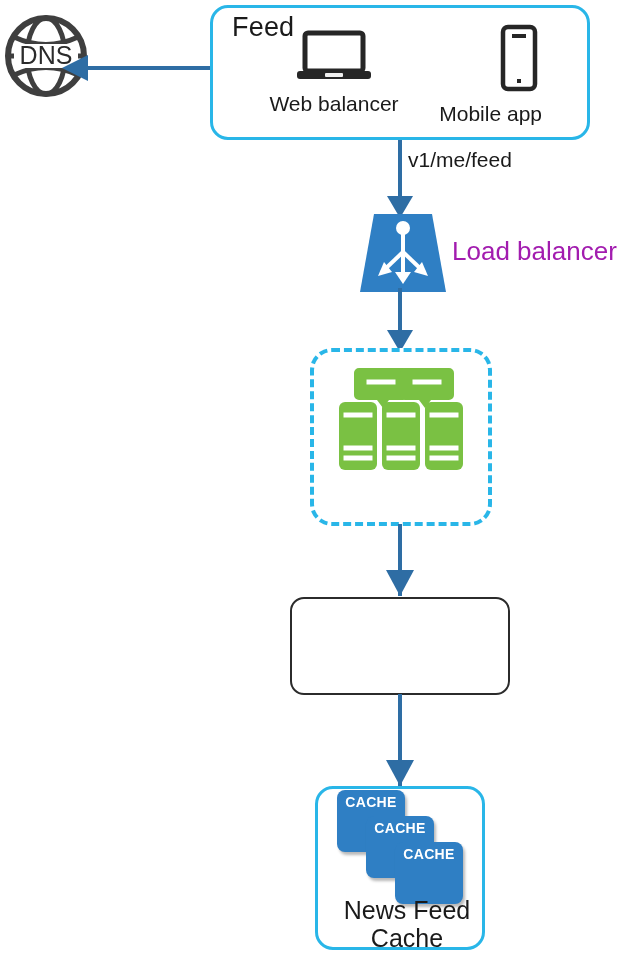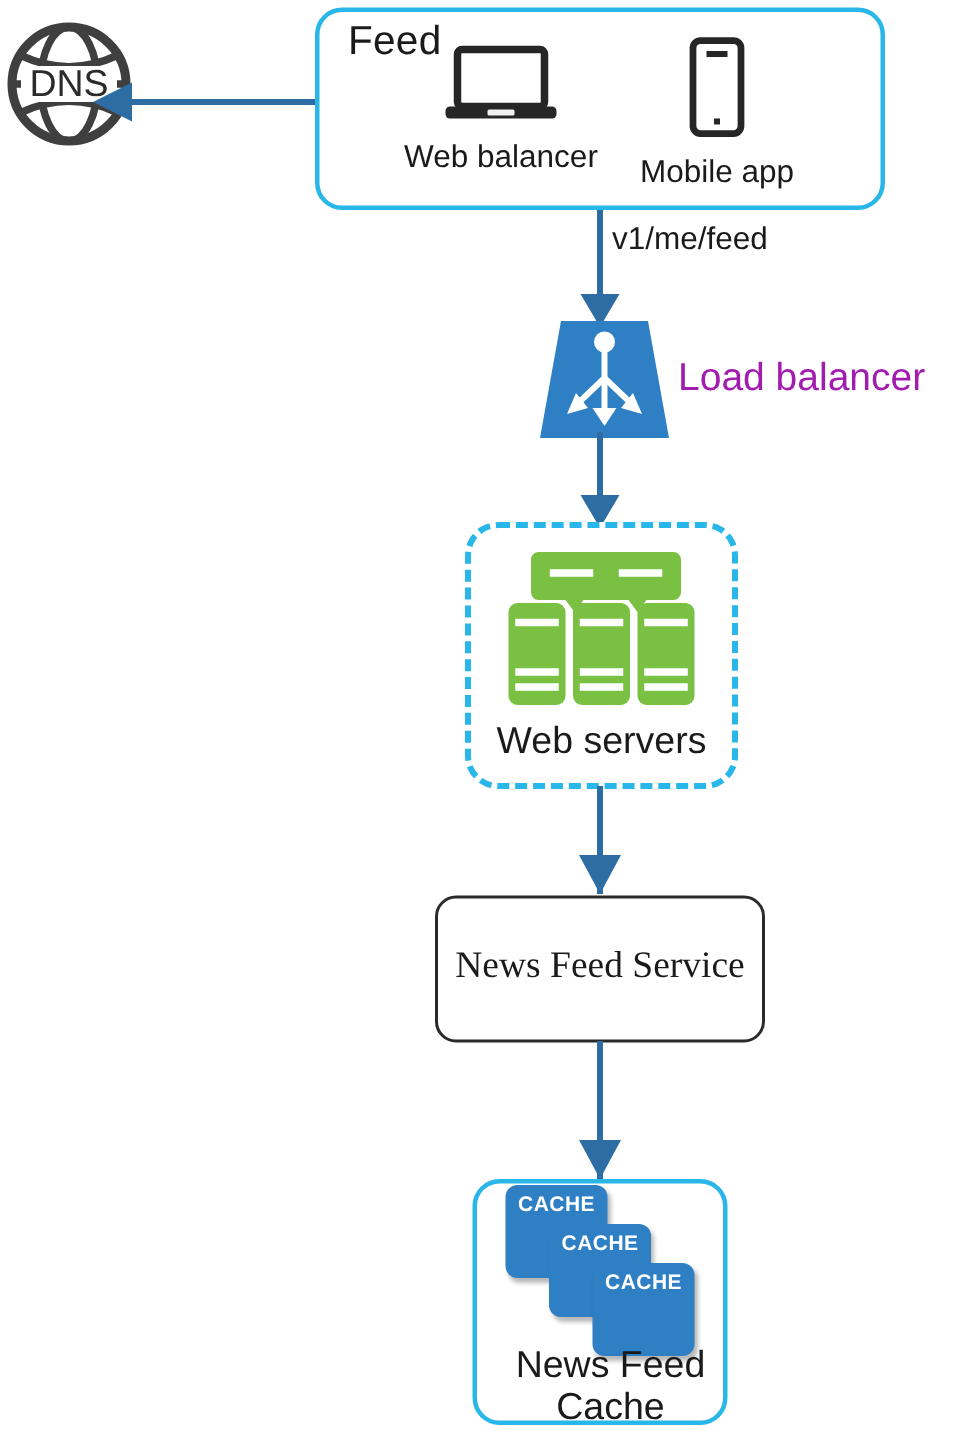--- a/index.html
+++ b/index.html
@@ -31,21 +31,21 @@
     box-sizing: border-box;
   }
   #user-title {
     left: 232px; top: 12px;
     font-size: 27px;
     color: #1a1a1a;
     letter-spacing: .2px;
   }
   .device-block { text-align: center; }
   #web-browser-block { left: 264px; top: 30px; width: 140px; }
-  #mobile-app-block  { left: 414px; top: 24px; width: 128px; }
+  #mobile-app-block  { left: 414px; top: 24px; width: 128px; text-align: right; }
   .device-label {
     font-size: 21px;
     color: #1a1a1a;
     margin-top: 6px;
     white-space: nowrap;
   }
 
   
   .conn-line { background: #2e6da4; }
   .v-line { width: 4px; }
@@ -262,27 +262,25 @@
         <line x1="99" y1="53" x2="123" y2="53"></line>
         <line x1="13" y1="86" x2="37" y2="86"></line>
         <line x1="56" y1="86" x2="80" y2="86"></line>
         <line x1="99" y1="86" x2="123" y2="86"></line>
         <line x1="13" y1="96" x2="37" y2="96"></line>
         <line x1="56" y1="96" x2="80" y2="96"></line>
         <line x1="99" y1="96" x2="123" y2="96"></line>
       </g>
     </svg>
   </div>
-  <div class="abs" id="web-servers-label">Web servers</div>
 
   <div class="abs conn-line v-line" id="web-to-service-line"></div>
   <div class="abs" id="web-to-service-head"></div>
 
   <div class="abs" id="news-feed-service-box"></div>
-  <div class="abs" id="news-feed-service-label">News Feed Service</div>
 
   <div class="abs conn-line v-line" id="service-to-cache-line"></div>
   <div class="abs" id="service-to-cache-head"></div>
 
   <div class="abs" id="news-feed-cache-group"></div>
   <div class="abs" id="cache-stack">
     <div class="cache-card" id="cache-card-1">
       <span>CACHE</span>
     </div>
     <div class="cache-card" id="cache-card-2">

